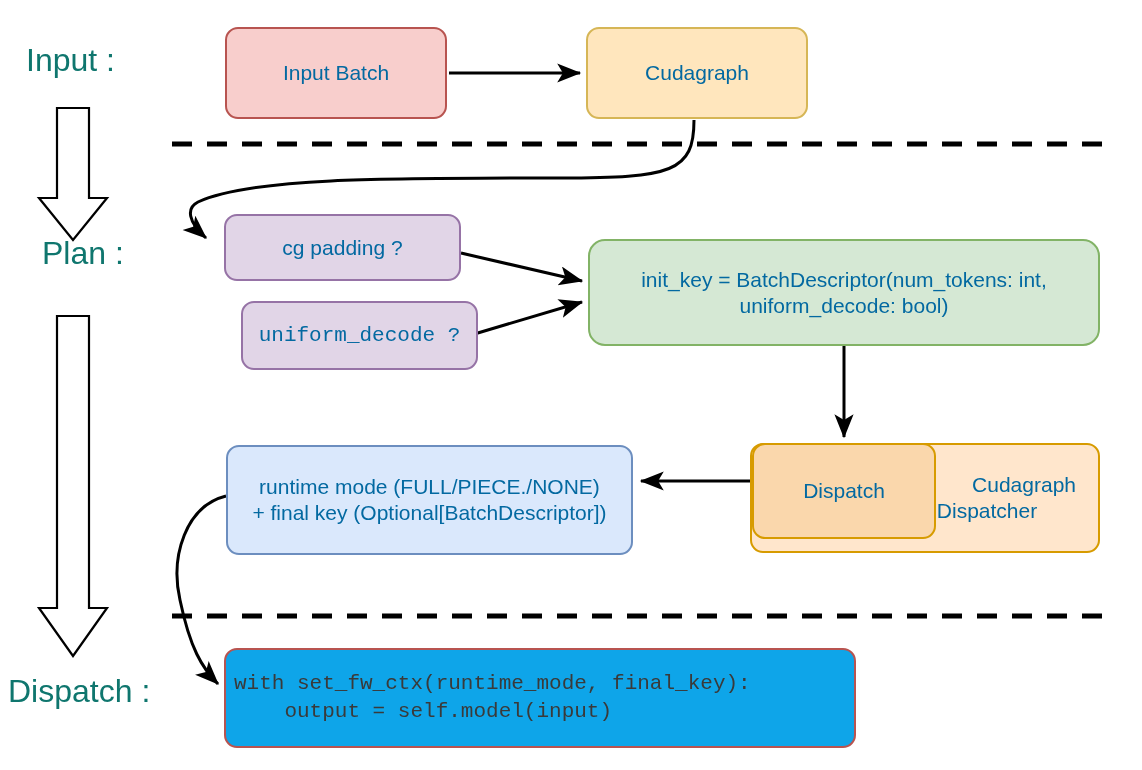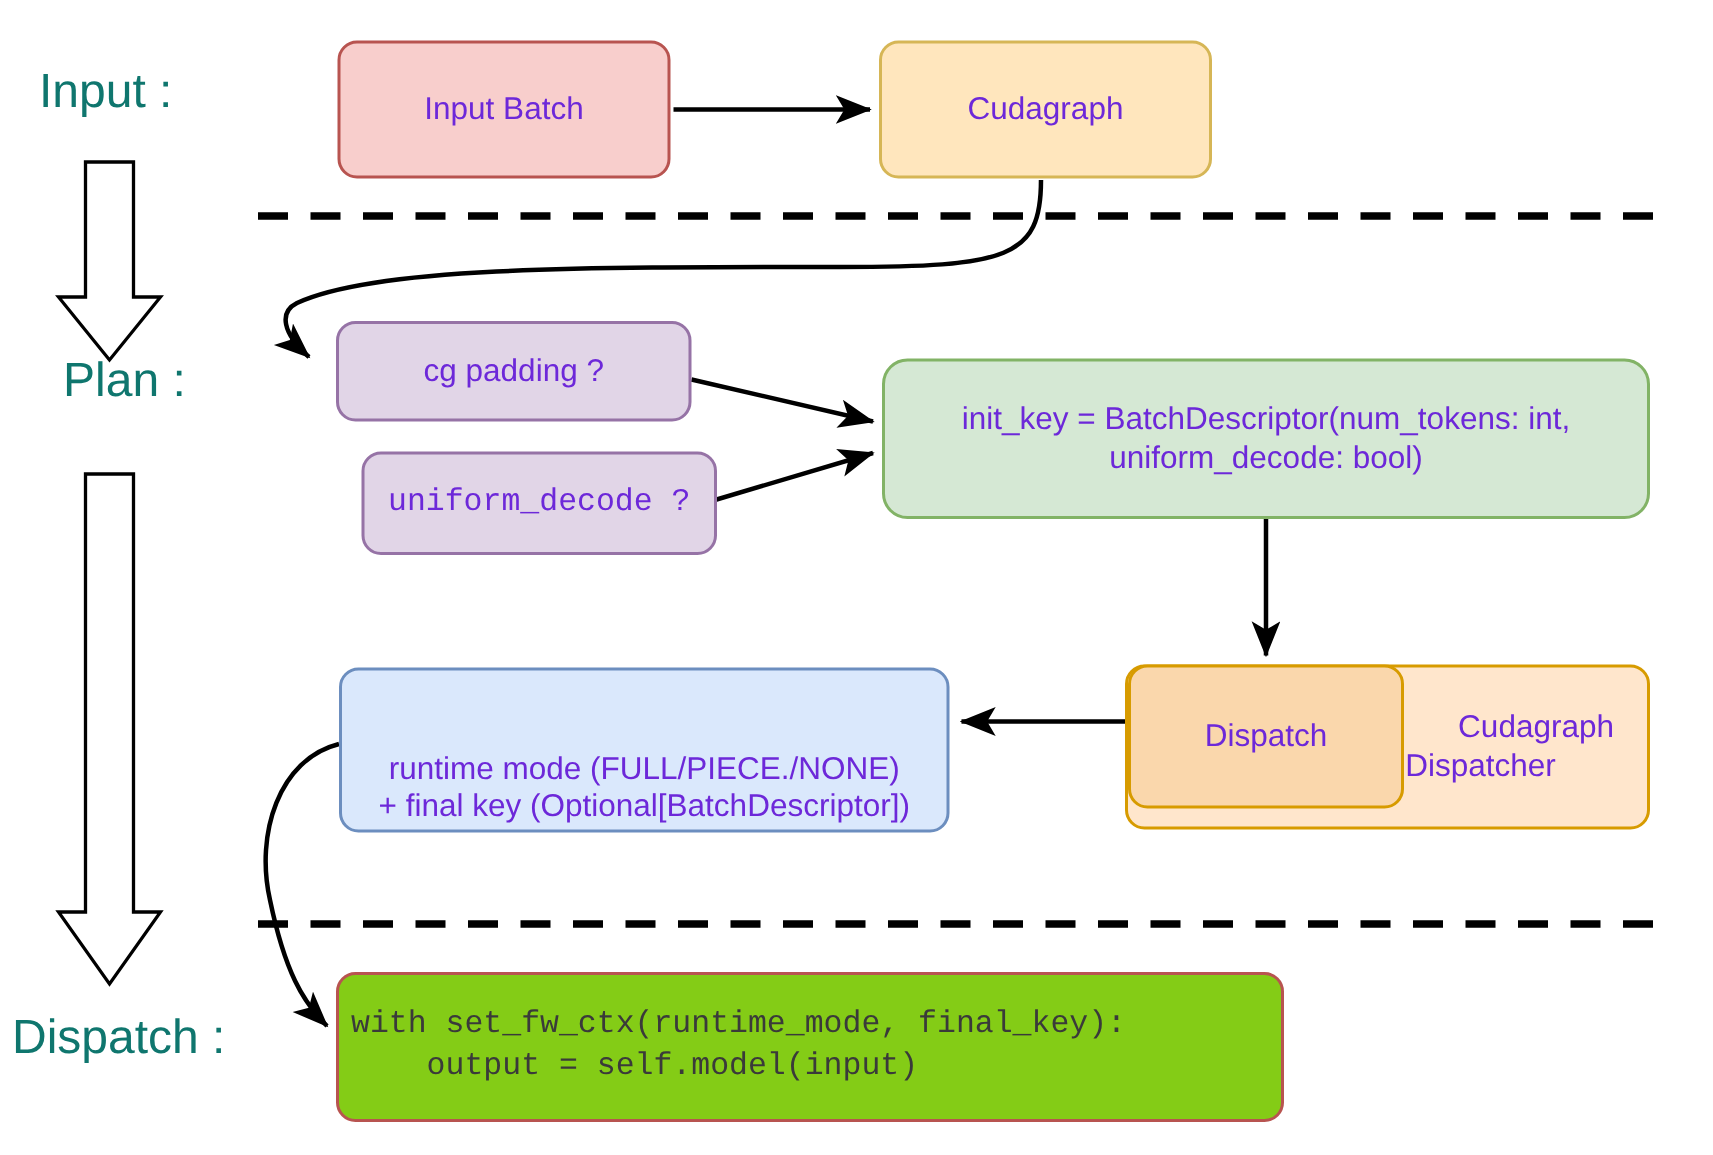--- a/index.html
+++ b/index.html
@@ -33,21 +33,21 @@
   }
   .node {
     position: absolute;
     box-sizing: border-box;
     display: flex;
     align-items: center;
     justify-content: center;
     text-align: center;
     font-family: "Liberation Sans", sans-serif;
     font-size: 21px;
-    color: #6d28d9;
+    color: #0369a1;
     line-height: 1.22;
     border-radius: 13px;
     border-style: solid;
     border-width: 2px;
     padding: 2px 8px;
   }
   .node span { display: block; }
   .code-node {
     position: absolute;
     box-sizing: border-box;
@@ -65,21 +65,21 @@
     white-space: pre;
     padding-left: 8px;
   }
   .n-input  { background:#f8cecc; border-color:#b85450; }
   .n-pre    { background:#ffe6bd; border-color:#d6b656; }
   .n-purple { background:#e1d5e7; border-color:#9673a6; }
   .n-green  { background:#d5e8d4; border-color:#82b366;border-radius:17px; }
   .n-blue   { background:#dae8fc; border-color:#6c8ebf; }
   .n-outer  { background:#ffe6cc; border-color:#d79b00; }
   .n-disp   { background:#fad7ac; border-color:#d79b00; }
-  .n-code   { background:#84cc16; border-color:#b85450; }
+  .n-code   { background:#0ea5e9; border-color:#b85450; }
   .z-outer { z-index: 2; }
   .z-disp  { z-index: 3; }
   .z-top   { z-index: 4; }
 </style>
 </head>
 <body>
 
 <div id="canvas">
 
   <svg class="layer" viewBox="0 0 1142 770">
@@ -143,21 +143,21 @@
               justify-content:flex-end; align-items:center; padding-right:22px;
               flex-direction:column; justify-content:center; align-items:flex-end;">
     <span style="width:178px; text-align:right;">Cudagraph</span>
     <span style="width:178px; text-align:center;">Dispatcher</span>
   </div>
 
   <div class="node n-disp z-disp" style="left:752px; top:443px; width:184px; height:96px;">
     <span>Dispatch</span>
   </div>
 
-  <div class="node n-blue z-top" style="left:226px; top:445px; width:407px; height:110px; flex-direction:column;justify-content:flex-end;">
+  <div class="node n-blue z-top" style="left:226px; top:445px; width:407px; height:110px; flex-direction:column;">
     <span>runtime mode (FULL/PIECE./NONE)</span>
     <span>+ final key (Optional[BatchDescriptor])</span>
   </div>
 
   <div class="code-node n-code z-top" style="left:224px; top:648px; width:632px; height:100px;">
     <span>with set_fw_ctx(runtime_mode, final_key):</span>
     <span>    output = self.model(input)</span>
   </div>
 
 </div>

